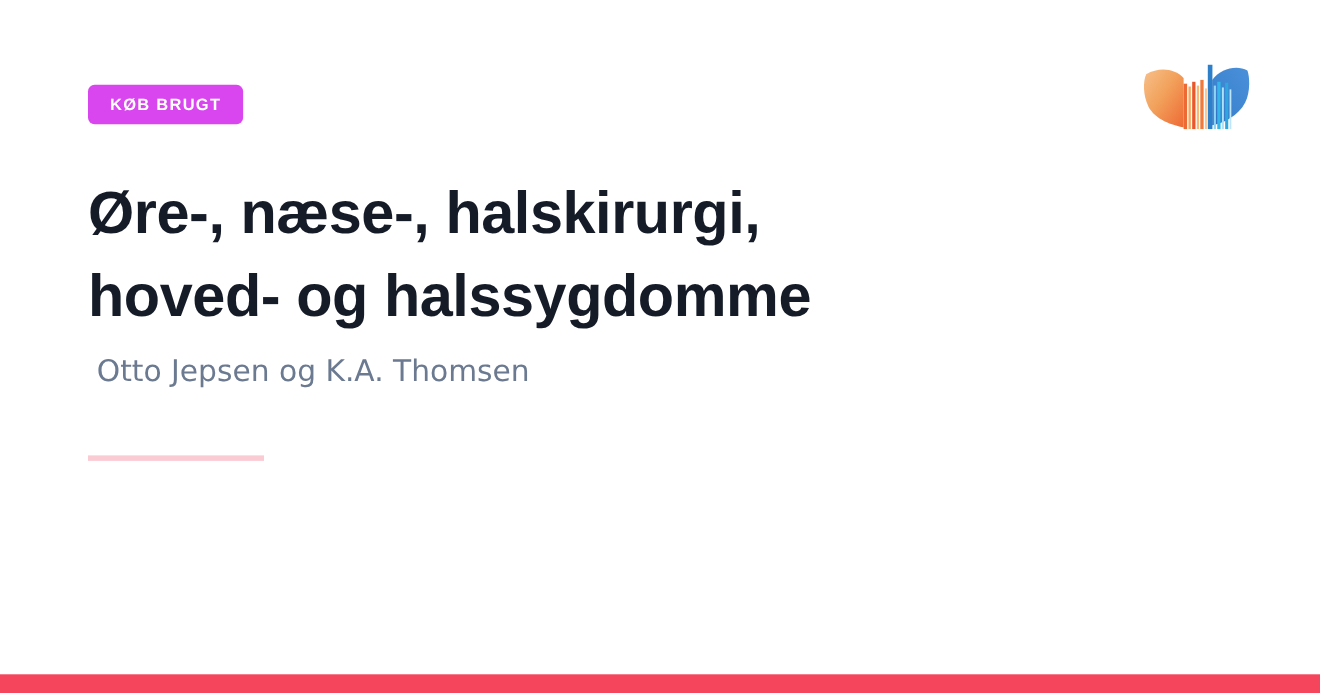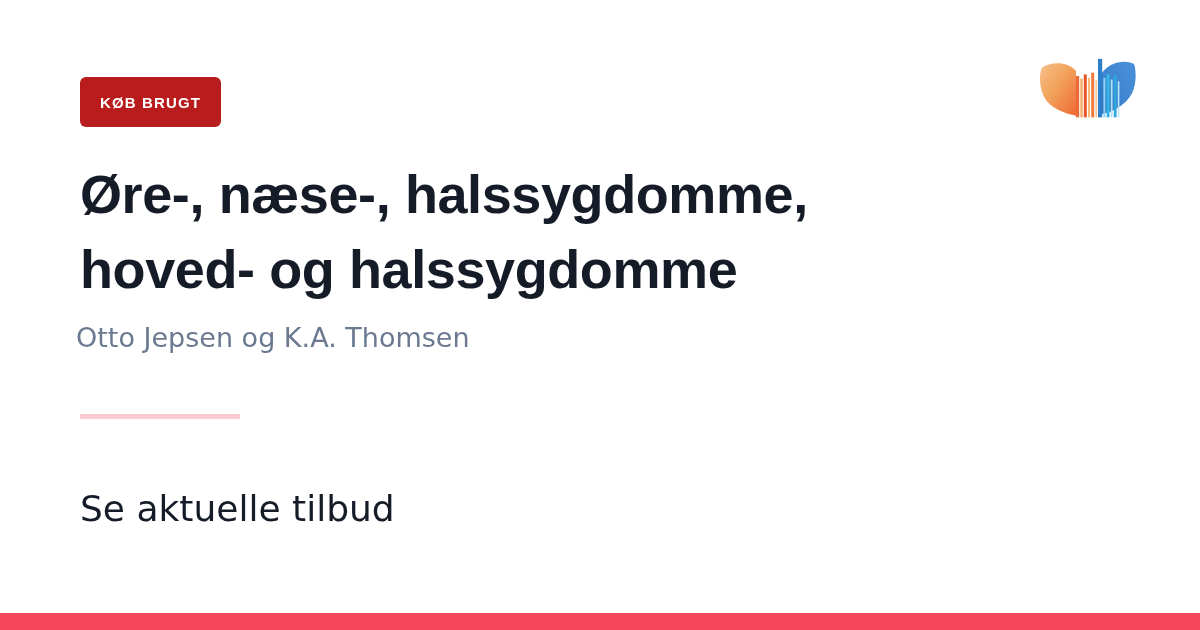--- a/index.html
+++ b/index.html
@@ -19,27 +19,27 @@
     position: absolute;
     inset: 0;
     background: #ffffff;
   }
 
   
   .badge {
     position: absolute;
     left: 80px;
     top: 77px;
-    height: 50px;
+    height: 36px;
     box-sizing: border-box;
     padding: 0 20px;
     display: flex;
     align-items: center;
     justify-content: center;
-    background: #b91c1c;
+    background: #d946ef;
     border-radius: 6px;
     color: #ffffff;
     font-family: "Liberation Sans", sans-serif;
     font-weight: bold;
     font-size: 15px;
     letter-spacing: 1.15px;
     line-height: 1;
     white-space: nowrap;
   }
 
@@ -64,21 +64,21 @@
     font-weight: bold;
     font-size: 54px;
     line-height: 75px;
     letter-spacing: -0.4px;
     color: #151c28;
   }
   .headline .ln { display: block; white-space: nowrap; }
 
   .authors {
     position: absolute;
-    left: 76px;
+    left: 88px;
     top: 320px;
     margin: 0;
     font-family: "DejaVu Sans", sans-serif;
     font-weight: normal;
     font-size: 27px;
     line-height: 36px;
     color: #6b7a90;
     white-space: nowrap;
   }
 
@@ -173,25 +173,24 @@
 
       <g transform="translate(0,150) scale(1,-0.40)" opacity="0.42">
         <g mask="url(#reflMask)">
           <use href="#mark"></use>
         </g>
       </g>
     </svg>
   </div>
 
   <h1 class="headline">
-    <span class="ln">Øre-, næse-, halssygdomme,</span>
+    <span class="ln">Øre-, næse-, halskirurgi,</span>
     <span class="ln">hoved- og halssygdomme</span>
   </h1>
 
   <p class="authors">Otto Jepsen og K.A. Thomsen</p>
 
   <hr class="rule">
 
-  <p class="cta">Se aktuelle tilbud</p>
 
   <div class="bottombar"></div>
 
 </div>
 
 </body></html>

